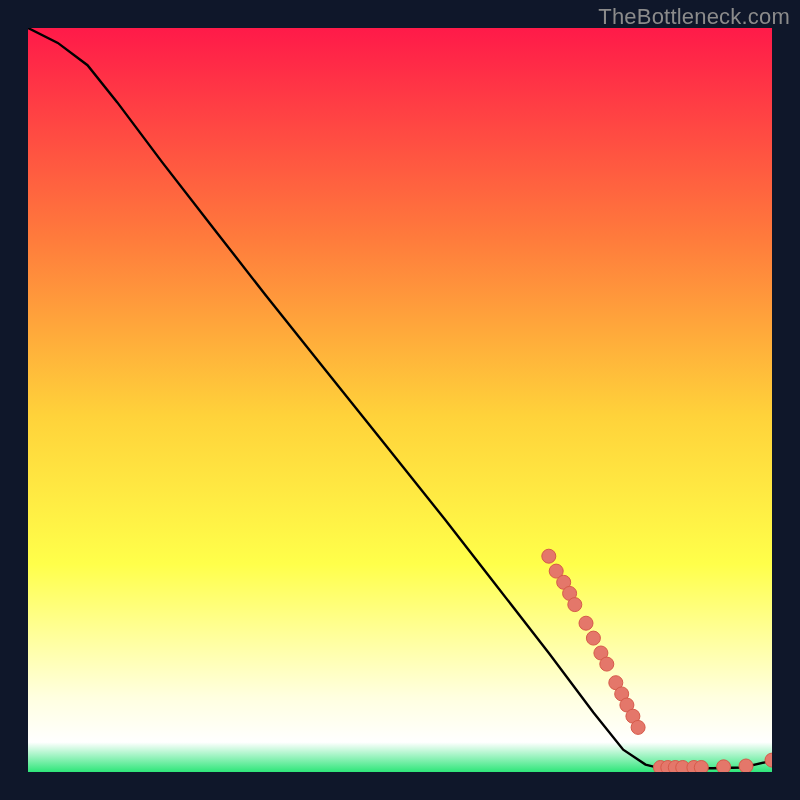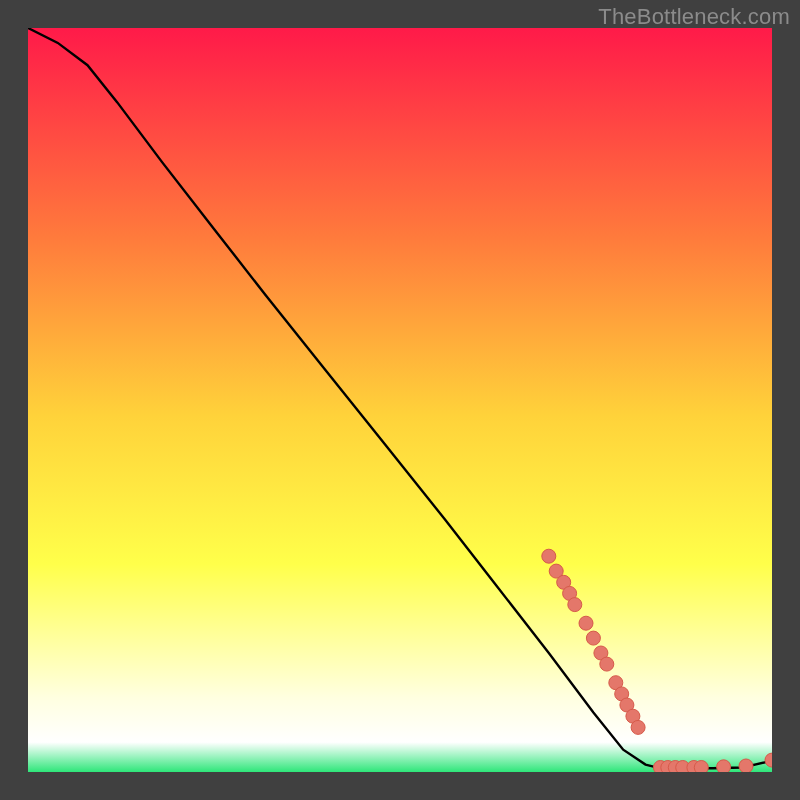--- a/index.html
+++ b/index.html
@@ -8,21 +8,21 @@
     width: 800px;
     height: 800px;
     background: #000;
     font-family: Arial, Helvetica, sans-serif;
     overflow: hidden;
   }
   .frame {
     position: relative;
     width: 800px;
     height: 800px;
-    background: #404040;
+    background: #0f172a;
   }
   .watermark {
     position: absolute;
     top: 4px;
     right: 10px;
     color: #8b8b8b;
     font-size: 22px;
     font-weight: 500;
     letter-spacing: 0.2px;
     z-index: 5;

